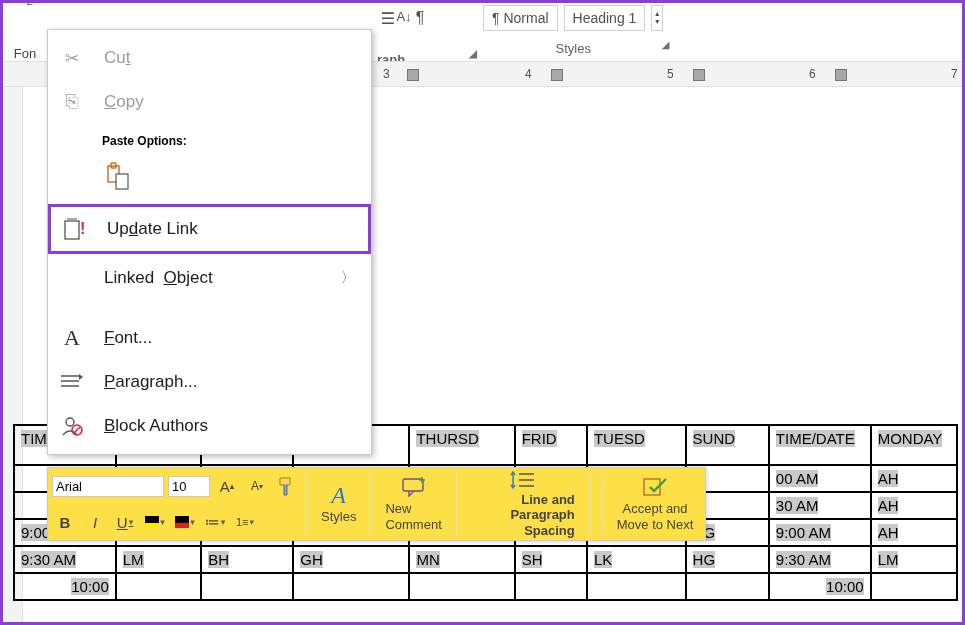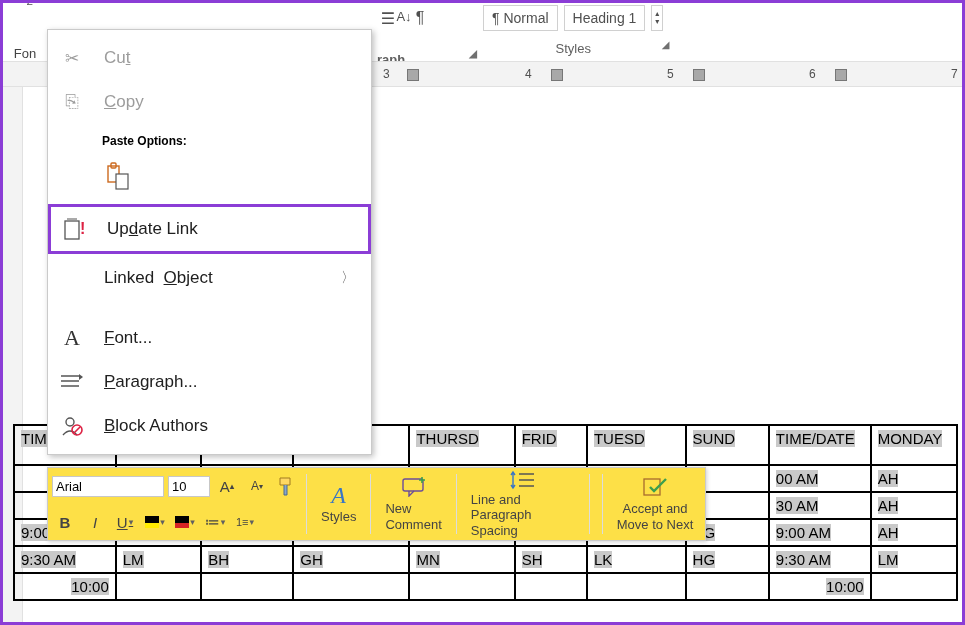--- a/index.html
+++ b/index.html
@@ -297,21 +297,21 @@
       <span>New<br>Comment</span>
     </div>
     <div class="mt-sep"></div>
     <div class="mt-big" style="max-width:120px;">
       <span class="mt-big-icon">
         <svg width="26" height="20">
             <path d="M3 3 L3 17 M1 5 L3 2 L5 5 M1 15 L3 18 L5 15" stroke="#3a76c4" fill="none" stroke-width="1.4"></path>
             <path d="M9 4 H24 M9 10 H24 M9 16 H24" stroke="#555" stroke-width="1.6"></path>
           </svg>
       </span>
-      <span style="text-align:left;">Line and Paragraph<br>Spacing</span>
+      <span style="text-align:right;font-weight:bold;">Line and Paragraph<br>Spacing</span>
     </div>
     <div class="mt-sep"></div>
     <div class="mt-sep"></div>
     <div class="mt-big" style="max-width:100px;">
       <span class="mt-big-icon">
         <svg width="26" height="20">
             <rect x="2" y="2" width="16" height="16" fill="none" stroke="#a86c2e" stroke-width="1.3"></rect>
             <path d="M8 10 L12 14 L24 2" stroke="#3c9e4e" stroke-width="2.4" fill="none"></path>
           </svg>
       </span>

